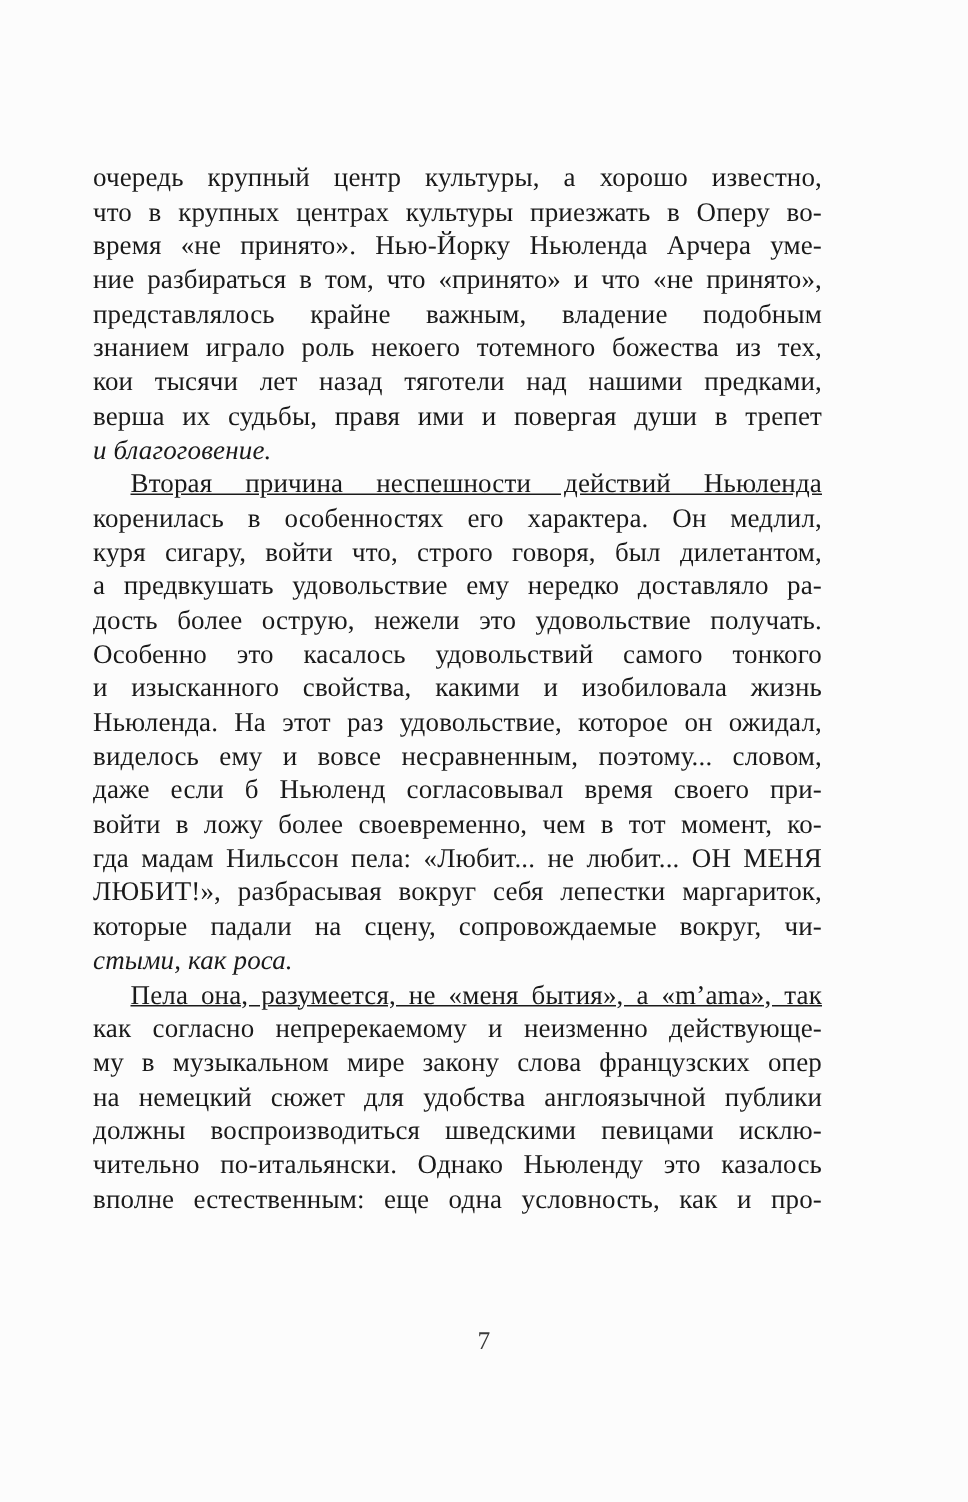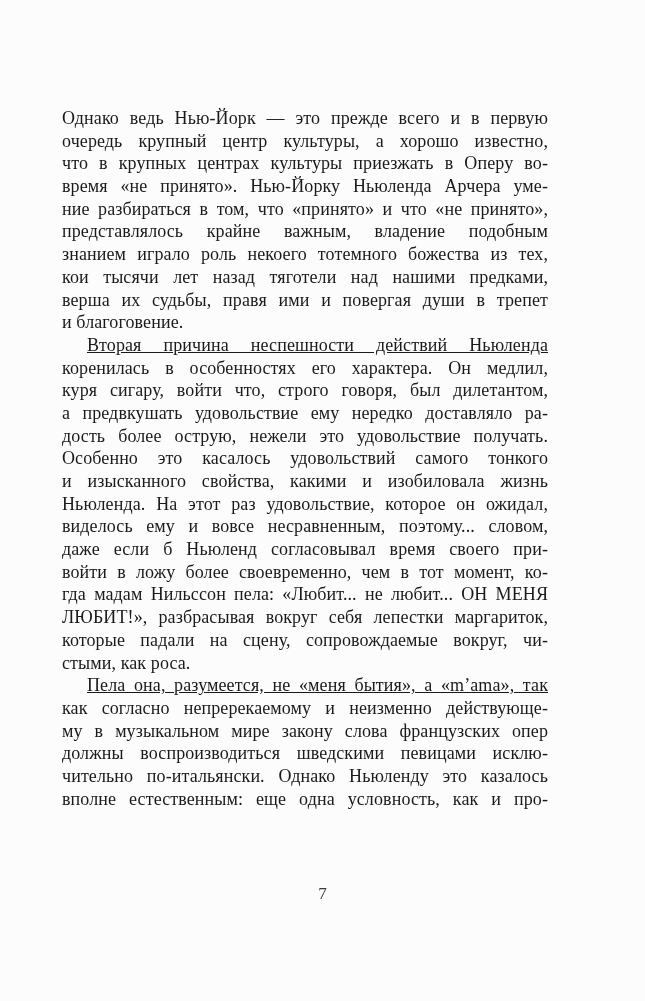--- a/index.html
+++ b/index.html
@@ -34,20 +34,21 @@
   .line {
     height: 22.7px;
     line-height: 22.7px;
     text-align: justify;
     text-align-last: justify;
     letter-spacing: 0.1px;
     overflow: hidden;
   }
   .line.last {
     text-align-last: left;
+    font-style: italic;
   }
   .line.first-indent {
     text-indent: 25px;
     text-decoration: underline;
   }
   .page-number {
     position: absolute;
     left: 0;
     top: 883px;
     width: 645px;
@@ -56,21 +57,20 @@
     line-height: 22px;
     color: #3a3a3a;
   }
 </style>
 </head>
 <body>
 
 <div class="page">
   <main class="text-block">
       <div class="paragraph">
-        <div class="line">Однако ведь Нью-Йорк — это прежде всего и в первую</div>
         <div class="line">очередь крупный центр культуры, а хорошо известно,</div>
         <div class="line">что в крупных центрах культуры приезжать в Оперу во-</div>
         <div class="line">время «не принято». Нью-Йорку Ньюленда Арчера уме-</div>
         <div class="line">ние разбираться в том, что «принято» и что «не принято»,</div>
         <div class="line">представлялось крайне важным, владение подобным</div>
         <div class="line">знанием играло роль некоего тотемного божества из тех,</div>
         <div class="line">кои тысячи лет назад тяготели над нашими предками,</div>
         <div class="line">верша их судьбы, правя ими и повергая души в трепет</div>
         <div class="line last">и благоговение.</div>
       </div>
@@ -88,19 +88,20 @@
         <div class="line">войти в ложу более своевременно, чем в тот момент, ко-</div>
         <div class="line">гда мадам Нильссон пела: «Любит... не любит... ОН МЕНЯ</div>
         <div class="line">ЛЮБИТ!», разбрасывая вокруг себя лепестки маргариток,</div>
         <div class="line">которые падали на сцену, сопровождаемые вокруг, чи-</div>
         <div class="line last">стыми, как роса.</div>
       </div>
       <div class="paragraph">
         <div class="line first-indent">Пела она, разумеется, не «меня бытия», а «m’ama», так</div>
         <div class="line">как согласно непререкаемому и неизменно действующе-</div>
         <div class="line">му в музыкальном мире закону слова французских опер</div>
+        <div class="line">на немецкий сюжет для удобства англоязычной публики</div>
         <div class="line">должны воспроизводиться шведскими певицами исклю-</div>
         <div class="line">чительно по-итальянски. Однако Ньюленду это казалось</div>
         <div class="line">вполне естественным: еще одна условность, как и про-</div>
       </div>
     </main>
   <div class="page-number">7</div>
 </div>
 
 </body></html>

